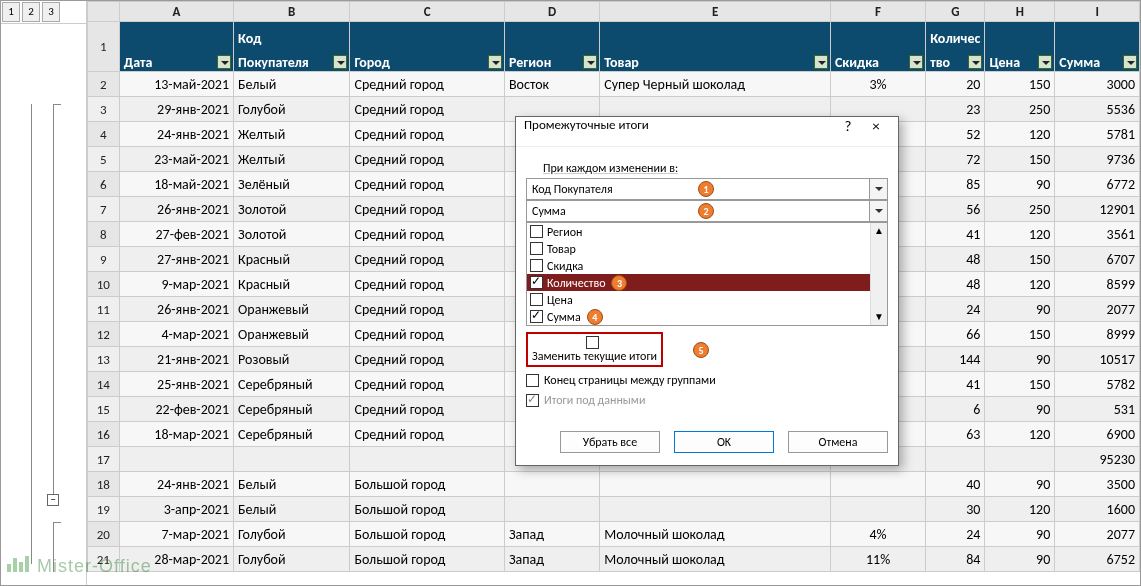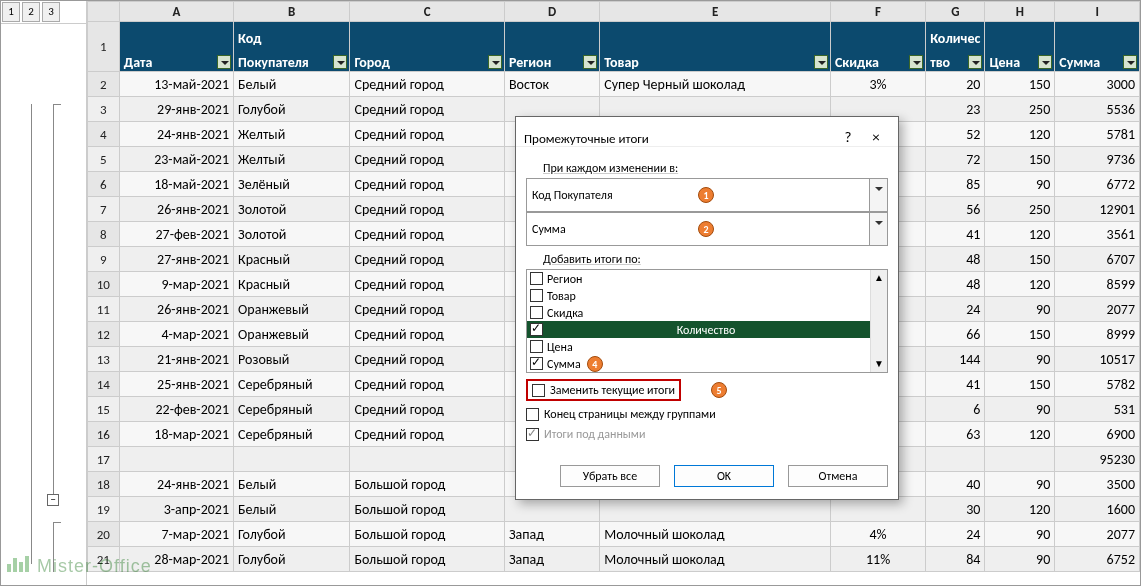--- a/index.html
+++ b/index.html
@@ -29,44 +29,44 @@
 
 
 .str { text-align: left; }
 .num { text-align: right; }
 .ctr { text-align: center; }
 td { background: #f7f7f7; }
 tr.odd td { background: #efefef; }
 
 
 .dialog { position: absolute; left: 514px; top: 115px; width: 384px; background: #fff; border: 1px solid #666; box-shadow: 4px 4px 10px rgba(0,0,0,.3); font-size: 12px; }
-.dialog-title { display: flex; align-items: flex-end; height: 30px; padding: 0 8px; border-bottom: 1px solid #eee; }
+.dialog-title { display: flex; align-items: flex-start; height: 30px; padding: 0 8px; border-bottom: 1px solid #eee; }
 .dialog-title .t { flex: 1; font-size: 13px; }
 .dialog-title .help, .dialog-title .close { width: 28px; text-align: center; font-size: 15px; }
 .dialog-body { padding: 8px 10px 10px; }
 .lbl { margin: 6px 17px 3px; font-size: 12px; text-decoration: underline; text-decoration-color: rgba(0,0,0,.2); }
-.combo { display: flex; border: 1px solid #999; height: 34px; align-items: center; position: relative; }
+.combo { display: flex; border: 1px solid #999; height: 22px; align-items: center; position: relative; }
 .combo .val { flex: 1; padding: 0 5px; font-size: 12px; }
 .combo .arr { width: 18px; height: 100%; border-left: 1px solid #999; position: relative; background: #f4f4f4; }
 .combo .arr::after { content: ""; position: absolute; left: 5px; top: 8px; border-left: 4px solid transparent; border-right: 4px solid transparent; border-top: 4px solid #333; }
 .badge { display: inline-block; width: 16px; height: 16px; border-radius: 50%; background: #ed7d31; color: #fff; font-size: 10px; font-weight: bold; text-align: center; line-height: 16px; border: 1px solid #a34c0d; margin-left: 6px; }
 
 .listbox { border: 1px solid #999; height: 104px; overflow: hidden; position: relative; }
 .listbox .item { display: flex; align-items: center; height: 17px; padding-left: 3px; font-size: 12px; }
-.listbox .item.sel { background: #14532d; color: #fff; justify-content: space-between; }
+.listbox .item.sel { background: #7f1d1d; color: #fff; }
 .listbox .chk { width: 13px; height: 13px; border: 1px solid #333; background: #fff; margin-right: 4px; position: relative; }
 .listbox .chk.on::after { content: "✓"; position: absolute; left: 0; top: -3px; font-size: 12px; color: #000; }
 .listbox .sb { position: absolute; right: 0; top: 0; width: 17px; height: 100%; background: #f0f0f0; border-left: 1px solid #ddd; }
 .listbox .sb div { height: 16px; text-align: center; font-size: 10px; line-height: 16px; }
 
 .checkrow { display: flex; align-items: center; margin: 6px 0; font-size: 12px; }
 .checkrow .chk { width: 13px; height: 13px; border: 1px solid #333; background: #fff; margin-right: 5px; position: relative; }
 .checkrow .chk.on::after { content: "✓"; position: absolute; left: 0; top: -3px; font-size: 12px; color: #888; }
 .checkrow.disabled { color: #999; text-align: right; }
-.redbox { border: 2px solid #c00000; padding: 2px 4px; display: inline-flex; align-items: center; }
+.redbox { border: 2px solid #c00000; padding: 2px 4px; display: inline-flex; align-items: center; flex-direction: column; }
 
 .dlg-buttons { display: flex; justify-content: flex-end; gap: 14px; padding: 8px 10px 12px; }
 .dlg-btn { width: 100px; height: 22px; border: 1px solid #999; background: #fdfdfd; font-size: 12px; text-align: center; line-height: 20px; }
 .dlg-btn.ok { border: 1px solid #0078d7; }
 
 
 .watermark { position: absolute; left: 6px; bottom: 8px; font-size: 18px; font-weight: normal; color: rgba(0,100,0,.35); letter-spacing: 1px; font-family: Arial; }
 .watermark .bars span { display: inline-block; width: 4px; margin-right: 2px; background: rgba(0,120,0,.35); }
 </style>
 </head>
@@ -392,21 +392,20 @@
       <span class="arr"></span>
     </div>
 
     <div class="combo">
       <span class="val">Сумма</span>
       <span class="badge">2</span>
       <span style="flex:1"></span>
       <span class="arr"></span>
     </div>
 
-    <div class="lbl">Добавить итоги по:</div>
     <div class="listbox">
       <div id="list-items">
           <div class="item">
             <span class="chk"></span>
             <span>Регион</span>
           </div>
           <div class="item">
             <span class="chk"></span>
             <span>Товар</span>
           </div>

